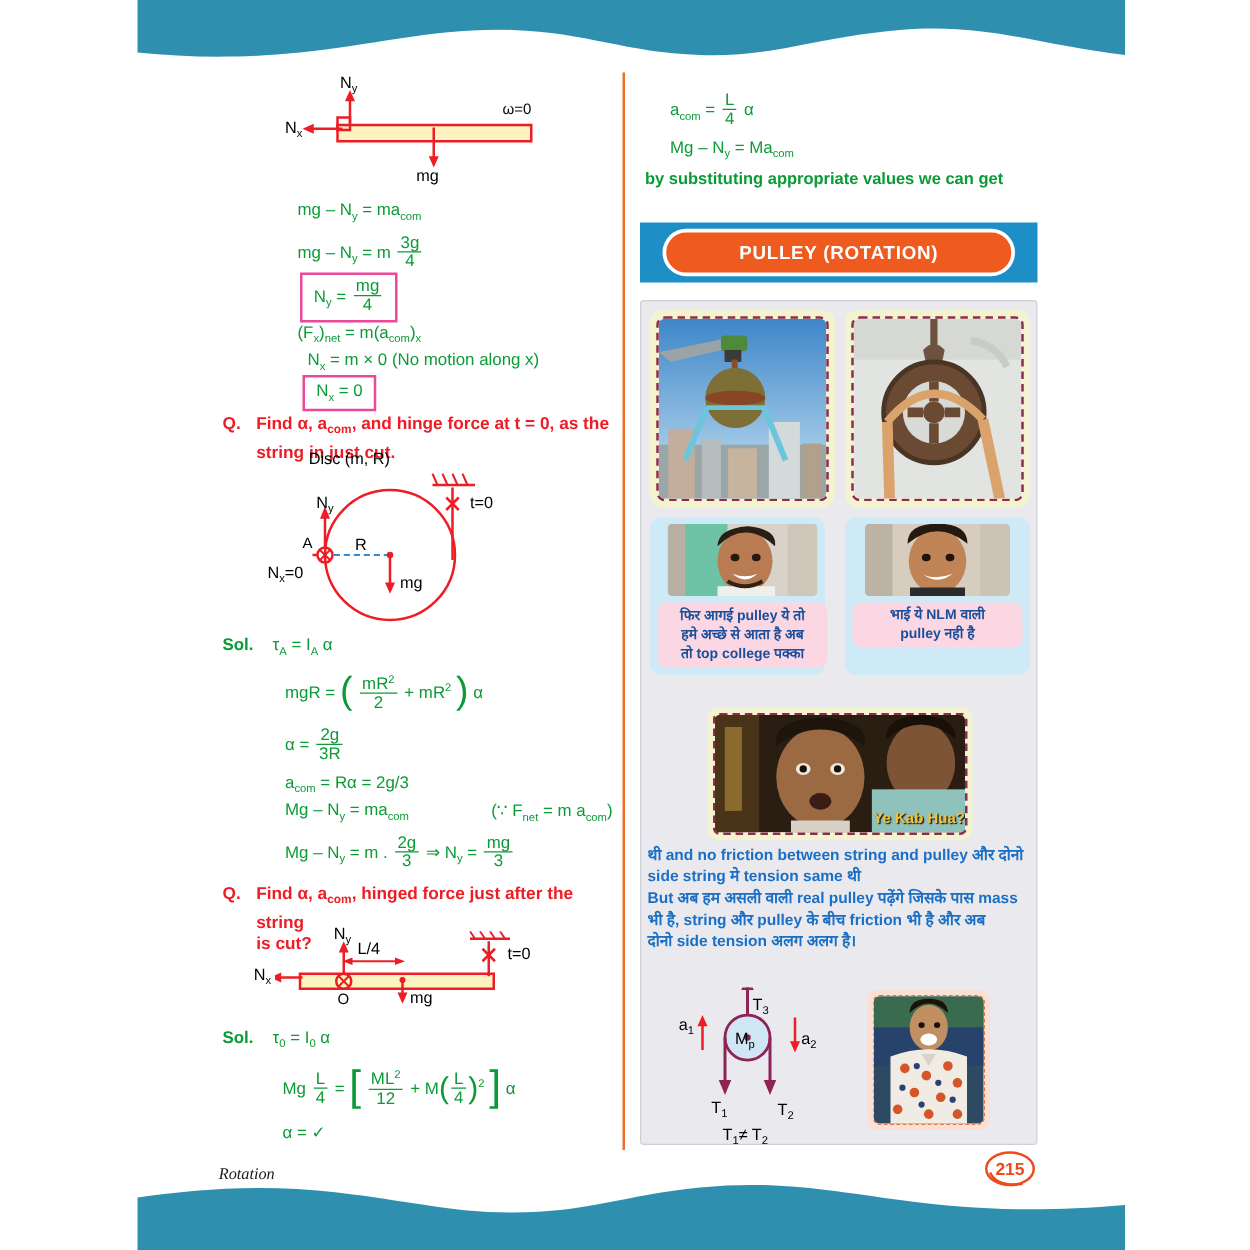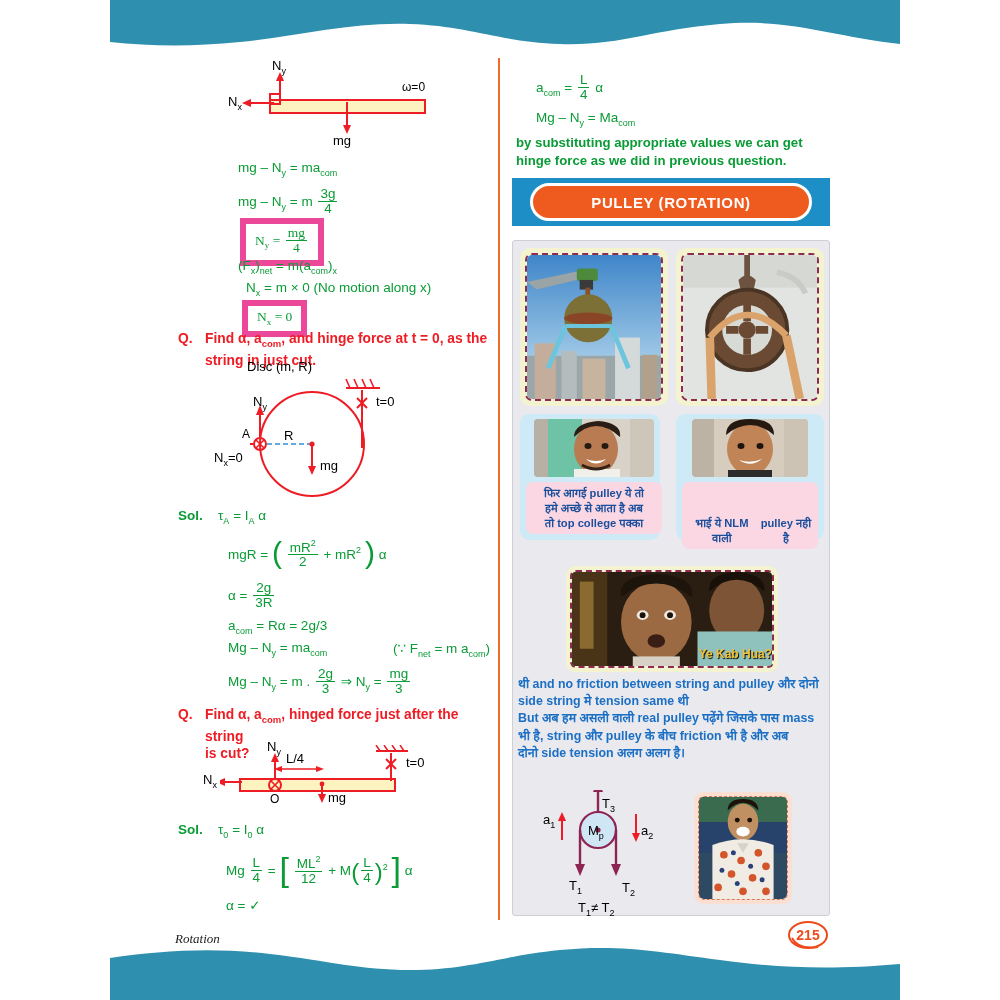--- a/index.html
+++ b/index.html
@@ -34,23 +34,22 @@
   .qline sub { font-size: 9.5px; }
   .sol { color: #0a9b36; font-size: 13.5px; font-weight: bold; }
 
   
   .fr { display: inline-block; vertical-align: middle; text-align: center;
         line-height: 1.05; margin: 0 2px; position: relative; top: -1px; }
   .fr .num { display: block; padding: 0 2px; }
   .fr .den { display: block; border-top: 1.3px solid currentColor; padding: 0 2px; }
 
   .boxed {
-    display: inline-block; border: 6px solid #ec4899;
+    display: inline-block; border: 2px solid #ec4899;
     padding: 3px 9px 4px 9px;
-    font-family: Liberation Serif, serif;
   }
 
   
   .abs { position: absolute; }
 
   
 
   
   .banner-wrap {
     position: absolute; left: 512px; top: 178px; width: 318px; height: 48px;
@@ -384,21 +383,20 @@
     <span>α</span>
   </div>
 
   <div class="abs eq" style="left:536px; top:110px;">
     <span>Mg – N</span><sub>y</sub>
     <span>= Ma</span><sub>com</sub>
   </div>
 
   <div class="abs" style="left:516px; top:134px; width:314px; color:#0a9b36; font-size:13.2px; font-weight:bold; line-height:18px;">
     <div>by substituting appropriate values we can get</div>
-    <div>hinge force as we did in previous question.</div>
   </div>
 
   <div class="banner-wrap">
     <div class="banner-bg"></div>
     <div class="banner-pill">
       <span class="banner-text">PULLEY (ROTATION)</span>
     </div>
   </div>
 
   <div class="gray-panel"></div>
@@ -493,21 +491,21 @@
         <rect x="0" y="0" width="22" height="58" fill="#bdb3a4"></rect>
         <rect x="92" y="0" width="24" height="58" fill="#cdc3b4"></rect>
         <ellipse cx="58" cy="30" rx="23" ry="26" fill="#c08457"></ellipse>
         <path d="M34,16 q24,-20 48,0 q0,-16 -24,-16 q-24,0 -24,16Z" fill="#241811"></path>
         <ellipse cx="49" cy="27" rx="3.5" ry="3" fill="#1d140e"></ellipse>
         <ellipse cx="68" cy="27" rx="3.5" ry="3" fill="#1d140e"></ellipse>
         <path d="M47,41 q12,8 23,-1 q-12,5 -23,1Z" fill="#ffffff"></path>
         <rect x="36" y="51" width="44" height="7" fill="#2b2b2b"></rect>
       </svg>
     </div>
-    <div class="cap-text" style="left:6px; top:68px; width:136px; height:67px; align-items:flex-end;">
+    <div class="cap-text" style="left:6px; top:68px; width:136px; height:36px; flex-direction:column;">
       <div>भाई ये NLM वाली</div>
       <div>pulley नही है</div>
     </div>
   </div>
 
   <div class="meme-frame" style="left:566px; top:566px; width:212px; height:106px;">
     <div class="inner">
       <svg width="100%" height="100%" viewBox="0 0 204 98" preserveAspectRatio="none">
         <rect width="204" height="98" fill="#2a1d12"></rect>
         <rect x="0" y="0" width="36" height="98" fill="#4a3418"></rect>

